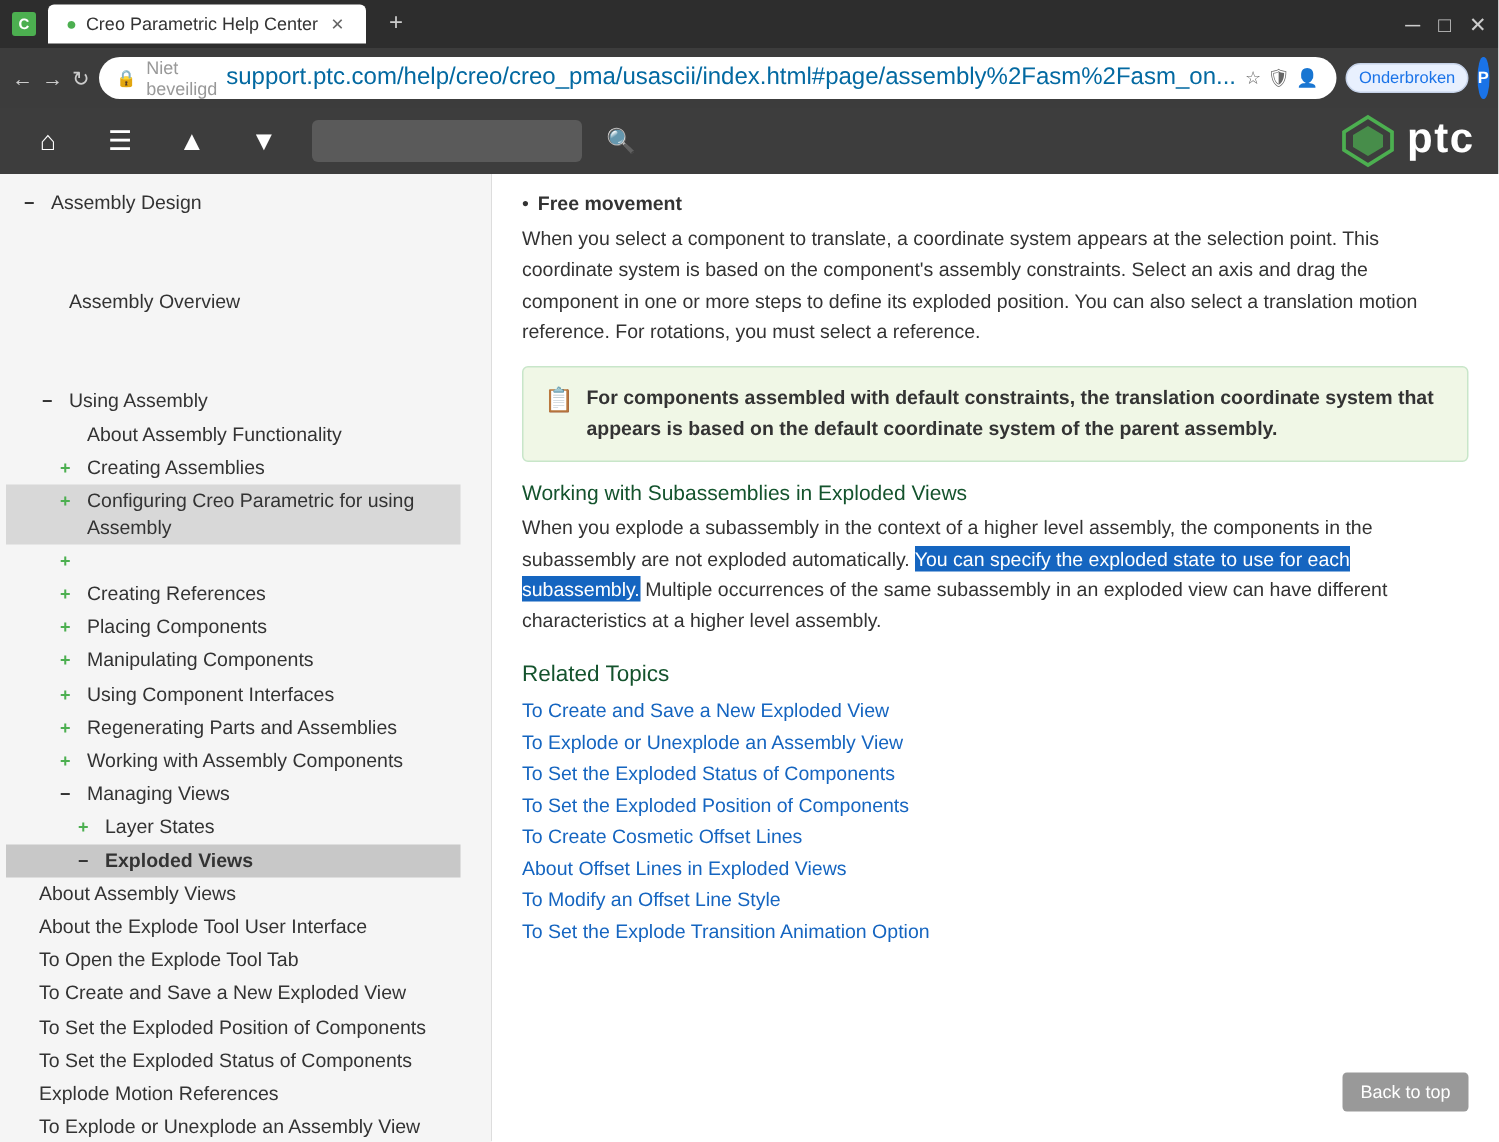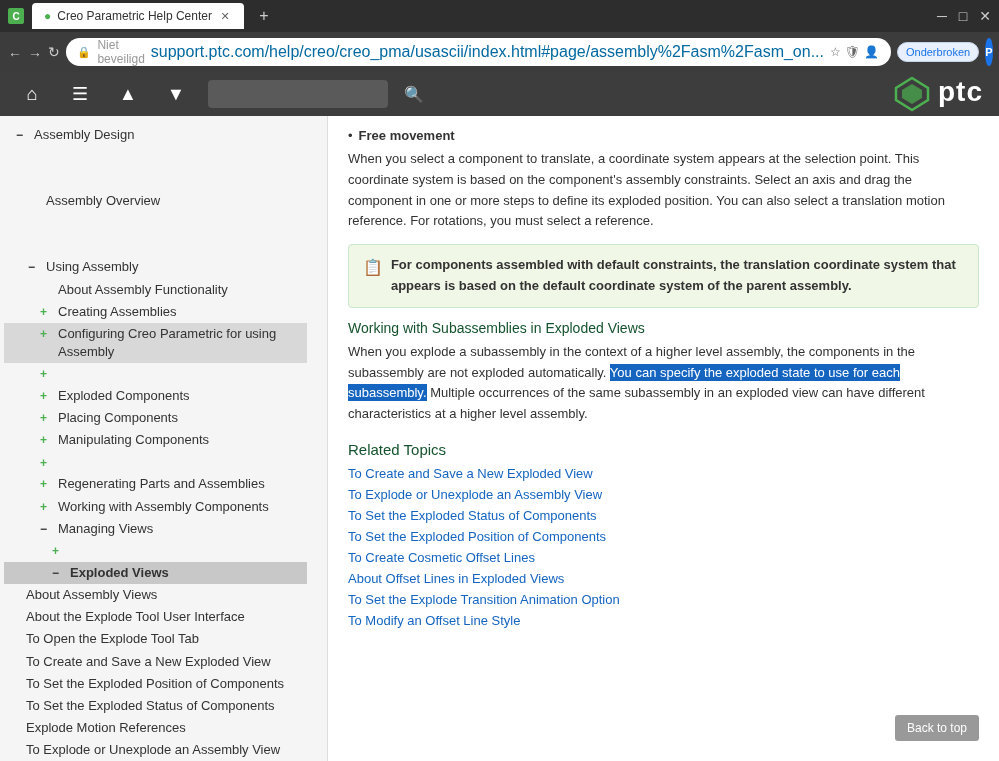--- a/index.html
+++ b/index.html
@@ -335,47 +335,49 @@
         </div>
         <div class="nav-item nav-indent-3" style="background: rgb(216, 216, 216);">
           <span class="prefix green">+</span>
           <span class="nav-item-label">Configuring Creo Parametric for using Assembly</span>
         </div>
         <div class="nav-item nav-indent-3">
           <span class="prefix green">+</span>
         </div>
         <div class="nav-item nav-indent-3">
           <span class="prefix green">+</span>
-          <span class="nav-item-label">Exploded Components</span>
+          <span class="nav-item-label">Creating References</span>
         </div>
         <div class="nav-item nav-indent-3">
           <span class="prefix green">+</span>
           <span class="nav-item-label">Placing Components</span>
         </div>
         <div class="nav-item nav-indent-3">
           <span class="prefix green">+</span>
           <span class="nav-item-label">Manipulating Components</span>
         </div>
         <div class="nav-item nav-indent-3">
           <span class="prefix green">+</span>
+          <span class="nav-item-label">Using Component Interfaces</span>
         </div>
         <div class="nav-item nav-indent-3">
           <span class="prefix green">+</span>
           <span class="nav-item-label">Regenerating Parts and Assemblies</span>
         </div>
         <div class="nav-item nav-indent-3">
           <span class="prefix green">+</span>
           <span class="nav-item-label">Working with Assembly Components</span>
         </div>
         <div class="nav-item nav-indent-3">
           <span class="prefix minus">−</span>
           <span class="nav-item-label">Managing Views</span>
         </div>
         <div class="nav-item nav-indent-4">
           <span class="prefix green">+</span>
+          <span class="nav-item-label">Layer States</span>
         </div>
         <div class="nav-item nav-indent-4" style="background: rgb(200, 200, 200);">
           <span class="prefix minus">−</span>
           <span class="nav-item-label" style="font-weight: bold;">Exploded Views</span>
         </div>
         <div class="nav-item nav-indent-5">
           <span class="prefix "></span>
           <span class="nav-item-label">About Assembly Views</span>
         </div>
         <div class="nav-item nav-indent-5">
@@ -441,21 +443,21 @@
 
     <div class="related-topics">
       <h3>Related Topics</h3>
       <div id="related-links-container">
           <a class="related-link" href="#">To Create and Save a New Exploded View</a>
           <a class="related-link" href="#">To Explode or Unexplode an Assembly View</a>
           <a class="related-link" href="#">To Set the Exploded Status of Components</a>
           <a class="related-link" href="#">To Set the Exploded Position of Components</a>
           <a class="related-link" href="#">To Create Cosmetic Offset Lines</a>
           <a class="related-link" href="#">About Offset Lines in Exploded Views</a>
+          <a class="related-link" href="#">To Modify an Offset Line Style</a>
           <a class="related-link" href="#">To Set the Explode Transition Animation Option</a>
-          <a class="related-link" href="#">To Modify an Offset Line Style</a>
         </div>
     </div>
 
     <div class="back-to-top">Back to top</div>
 
   </div>
 </div>
 
 </body></html>

